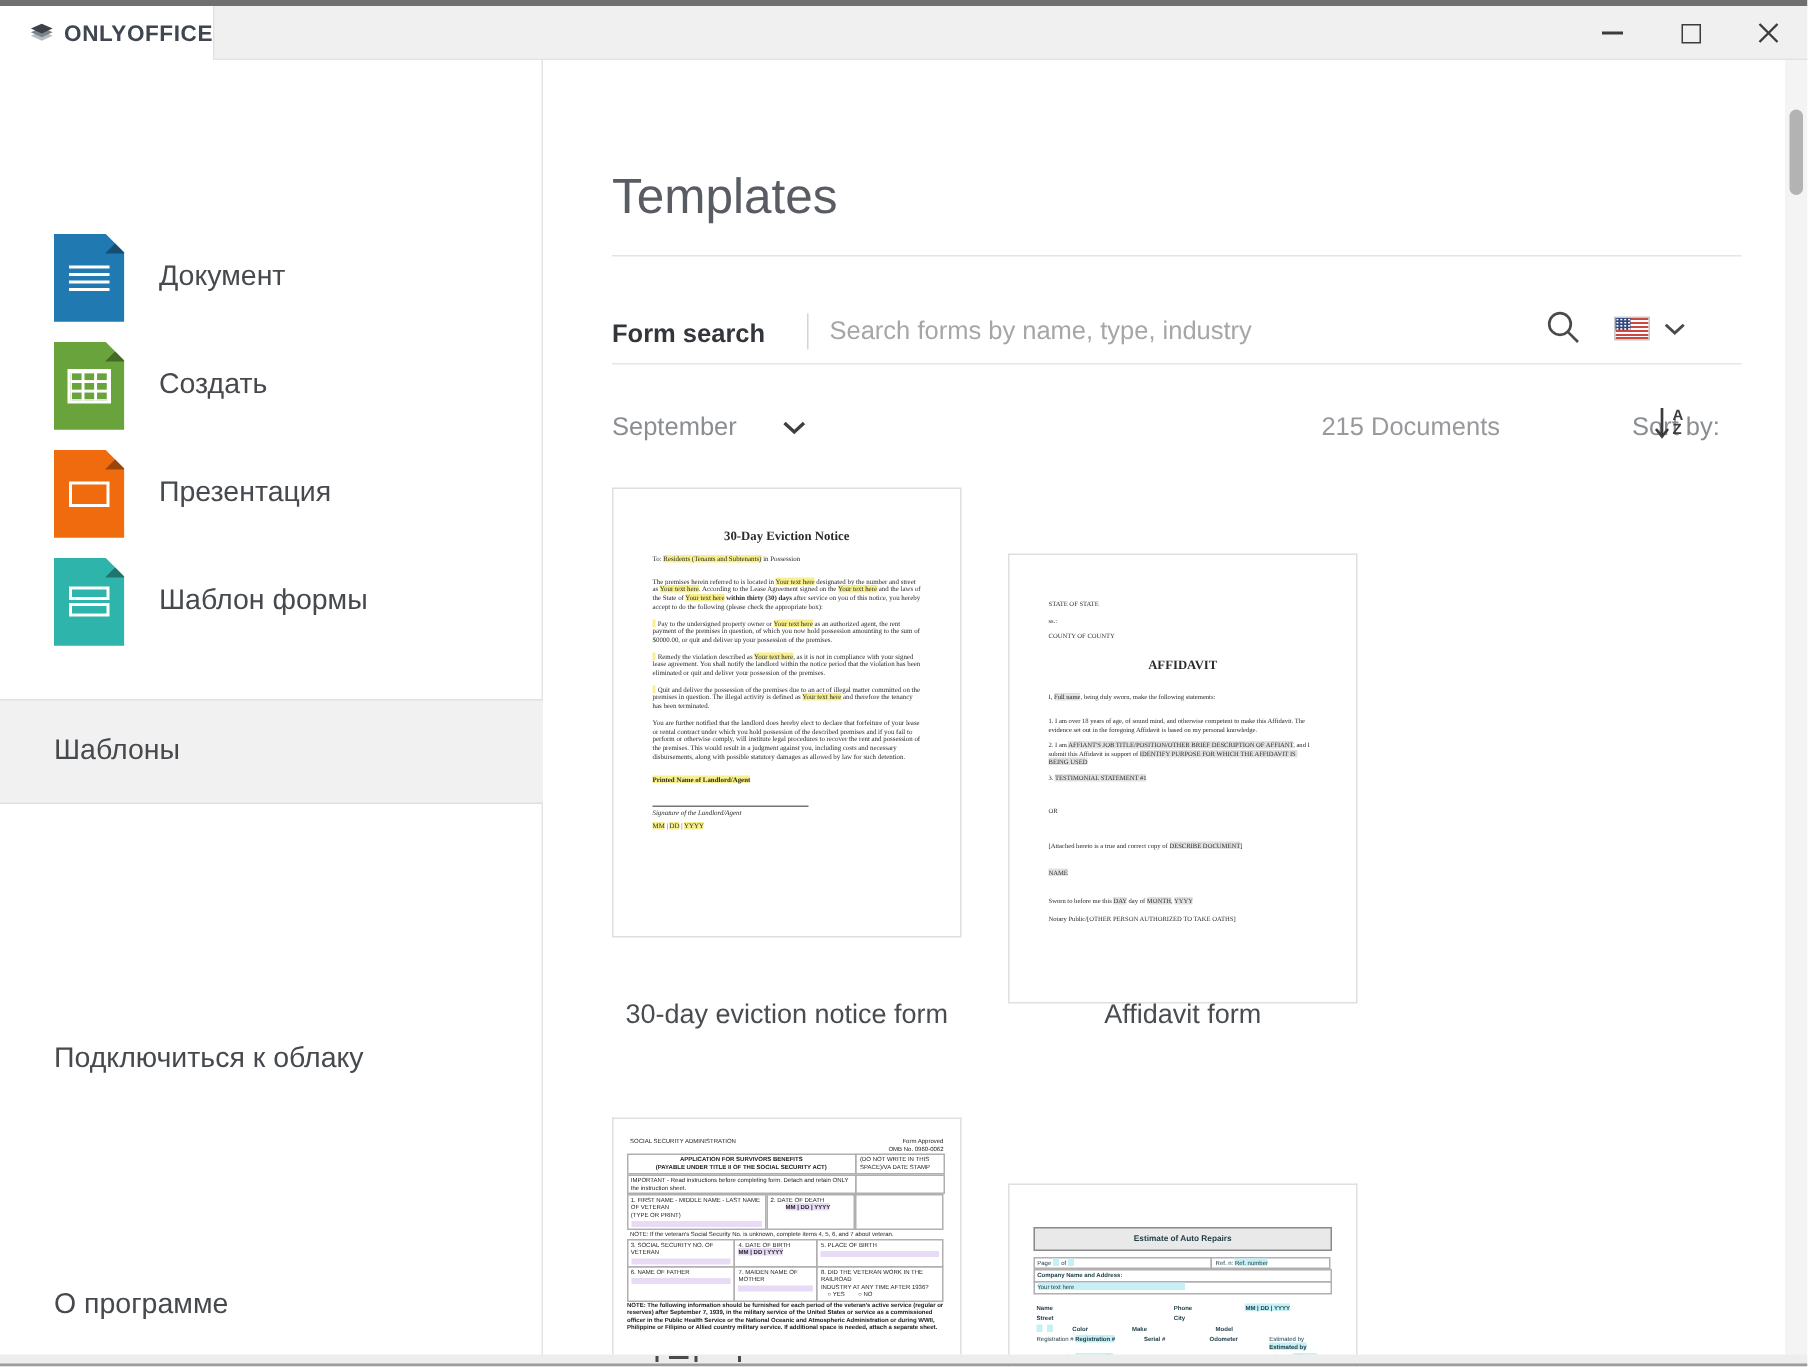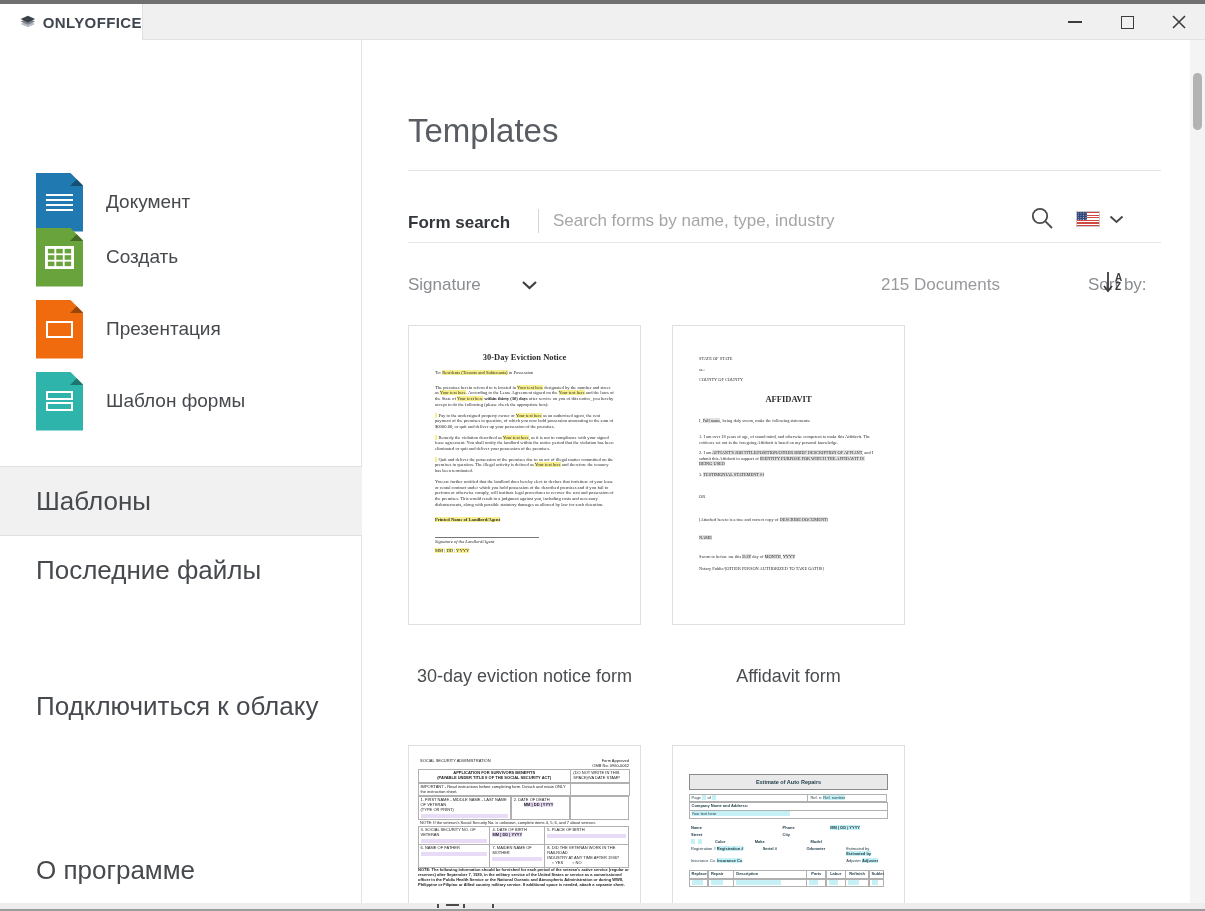--- a/index.html
+++ b/index.html
@@ -35,21 +35,21 @@
   .doc-icon .inner { position:absolute; left:0; top:0; right:0; bottom:0; display:flex; align-items:center; justify-content:center; }
   .ic-lines { width:27px; }
   .ic-lines i { display:block; height:2px; background:#fff; margin:3px 0; }
   .ic-grid { width:29px; height:23px; border:2px solid #fff;
     background-image: linear-gradient(#fff 2px, transparent 2px), linear-gradient(90deg,#fff 2px, transparent 2px);
     background-size: 8.4px 6.4px; background-position:-1px -1px; }
   .ic-rect { width:27px; height:17px; border:2px solid #fff; }
   .ic-form i { display:block; width:27px; height:9px; border:2px solid #fff; margin:2.5px 0; }
 
   .menu-item { position:absolute; left:0; width:362px; display:flex; align-items:center; padding-left:36px;
-    font-size:26px; color:#46494d; cursor:pointer; }
+    font-size:19px; color:#46494d; cursor:pointer; }
   .menu-item.selected { background:#f1f1f1; border-top:1px solid #e0e0e0; border-bottom:1px solid #e0e0e0; }
 
   
   .page-title { left:408px; top:112px; font-size:33px; font-weight:400; color:#595d63;text-align:center; }
   .hr1 { left:408px; top:170px; width:753px; height:1px; background:#e4e4e4; }
   .search-label { left:408px; top:213px; font-size:17px; font-weight:700; color:#33363a; }
   .search-sep { left:538px; top:209px; width:1px; height:24px; background:#d4d4d4; }
   .search-input { left:553px; top:206px; width:450px; height:30px; border:none; outline:none;
     font-size:17px; color:#46494d; font-family:"Liberation Sans",sans-serif; background:transparent; }
   .search-input::placeholder { color:#a6a6a6; opacity:1; }
@@ -66,21 +66,21 @@
   .cat-chevron { left:521px; top:280px; }
   .doc-count { left:800px; top:275px; width:200px; text-align:right; font-size:17px; color:#97999c; }
   .sort-label { left:1088px; top:275px; font-size:17px; color:#8a8d91; }
   .sort-btn { left:1103px; top:266px; width:32px; height:32px; display:flex; align-items:center; gap:2px; cursor:pointer; }
   .sort-az { display:flex; flex-direction:column; font-size:10px; line-height:9px; font-weight:700; color:#3c3c3c; }
 
   
   .card { position:absolute; width:233px; background:#fff; border:1px solid #dfdfdf; overflow:hidden; cursor:pointer; }
   .card.r1 { top:325px; height:300px; }
   .card.r2 { top:745px; height:158px; border-bottom:none; }
-  .card.c1 { left:408px; } .card.c2 { left:672px; }
+  .card.c1 { left:408px; } .card.c2 { left:672px;margin-top:44px; }
   .caption { position:absolute; top:666px; width:233px; text-align:center; font-size:18px; color:#4a4d50; }
 
   
   .preview { width:100%; height:100%; color:#2b2b2b; }
   .prev-serif { font-family:"Liberation Serif", serif; }
   .prev-sans  { font-family:"Liberation Sans", sans-serif; }
   .pv1 { padding:26px 26px 0; font-size:4.6px; line-height:5.7px; }
   .pv2 { padding:30px 26px 0; font-size:4.4px; line-height:5.5px; }
   .pv3 { padding:12px 9px 0;  font-size:4px;  line-height:4.9px; color:#222; }
   .pv4 { padding:6px 16px 0;  font-size:4px;  line-height:4.9px; color:#1c3a44; }
@@ -124,21 +124,21 @@
     <div class="winbtn">
       <svg width="14" height="14" viewBox="0 0 14 14">
         <path d="M1 1 L13 13 M13 1 L1 13" stroke="#3c3c3c" stroke-width="1.6" fill="none"></path>
       </svg>
     </div>
   </div>
 </div>
 
 <div class="abs sidebar">
 
-  <div class="create-item" style="top:132px">
+  <div class="create-item" style="top:115px">
     <span class="doc-icon" style="background:#2079b0">
       <span class="fold"></span>
       <span class="inner">
           <span class="ic-lines">
             <i></i>
             <i></i>
             <i></i>
             <i></i>
           </span>
         </span>
@@ -175,23 +175,20 @@
             <i></i>
           </span>
         </span>
     </span>
     <span class="create-label">Шаблон формы</span>
   </div>
 
   <div class="menu-item selected" style="top:426px;height:70px">
     <span>Шаблоны</span>
   </div>
-  <div class="menu-item" style="top:496px;height:68px">
-    <span>Последние файлы</span>
-  </div>
   <div class="menu-item" style="top:632px;height:68px">
     <span>Подключиться к облаку</span>
   </div>
   <div class="menu-item" style="top:796px;height:68px">
     <span>О программе</span>
   </div>
 </div>
 
 <div class="abs page-title">Templates</div>
 <div class="abs hr1"></div>
@@ -208,21 +205,21 @@
   </svg>
 </div>
 <div class="abs lang-btn">
   <span class="flag"></span>
   <svg width="15" height="9" viewBox="0 0 15 9">
     <polyline points="1.5,1.5 7.5,7 13.5,1.5" stroke="#4a4a4a" stroke-width="2" fill="none"></polyline>
   </svg>
 </div>
 
 <div class="abs cat-btn"></div>
-<div class="abs cat-label">Signature</div>
+<div class="abs cat-label">September</div>
 <svg class="abs cat-chevron" width="17" height="10" viewBox="0 0 17 10">
   <polyline points="2,2 8.5,8 15,2" stroke="#3f3f3f" stroke-width="2.2" fill="none"></polyline>
 </svg>
 <div class="abs doc-count">215 Documents</div>
 <div class="abs sort-label">Sort by:</div>
 <div class="abs sort-btn">
   <svg width="10" height="24" viewBox="0 0 10 24">
     <line x1="5" y1="2" x2="5" y2="20" stroke="#3c3c3c" stroke-width="1.8"></line>
     <polyline points="1,16 5,21 9,16" stroke="#3c3c3c" stroke-width="1.8" fill="none"></polyline>
   </svg>

